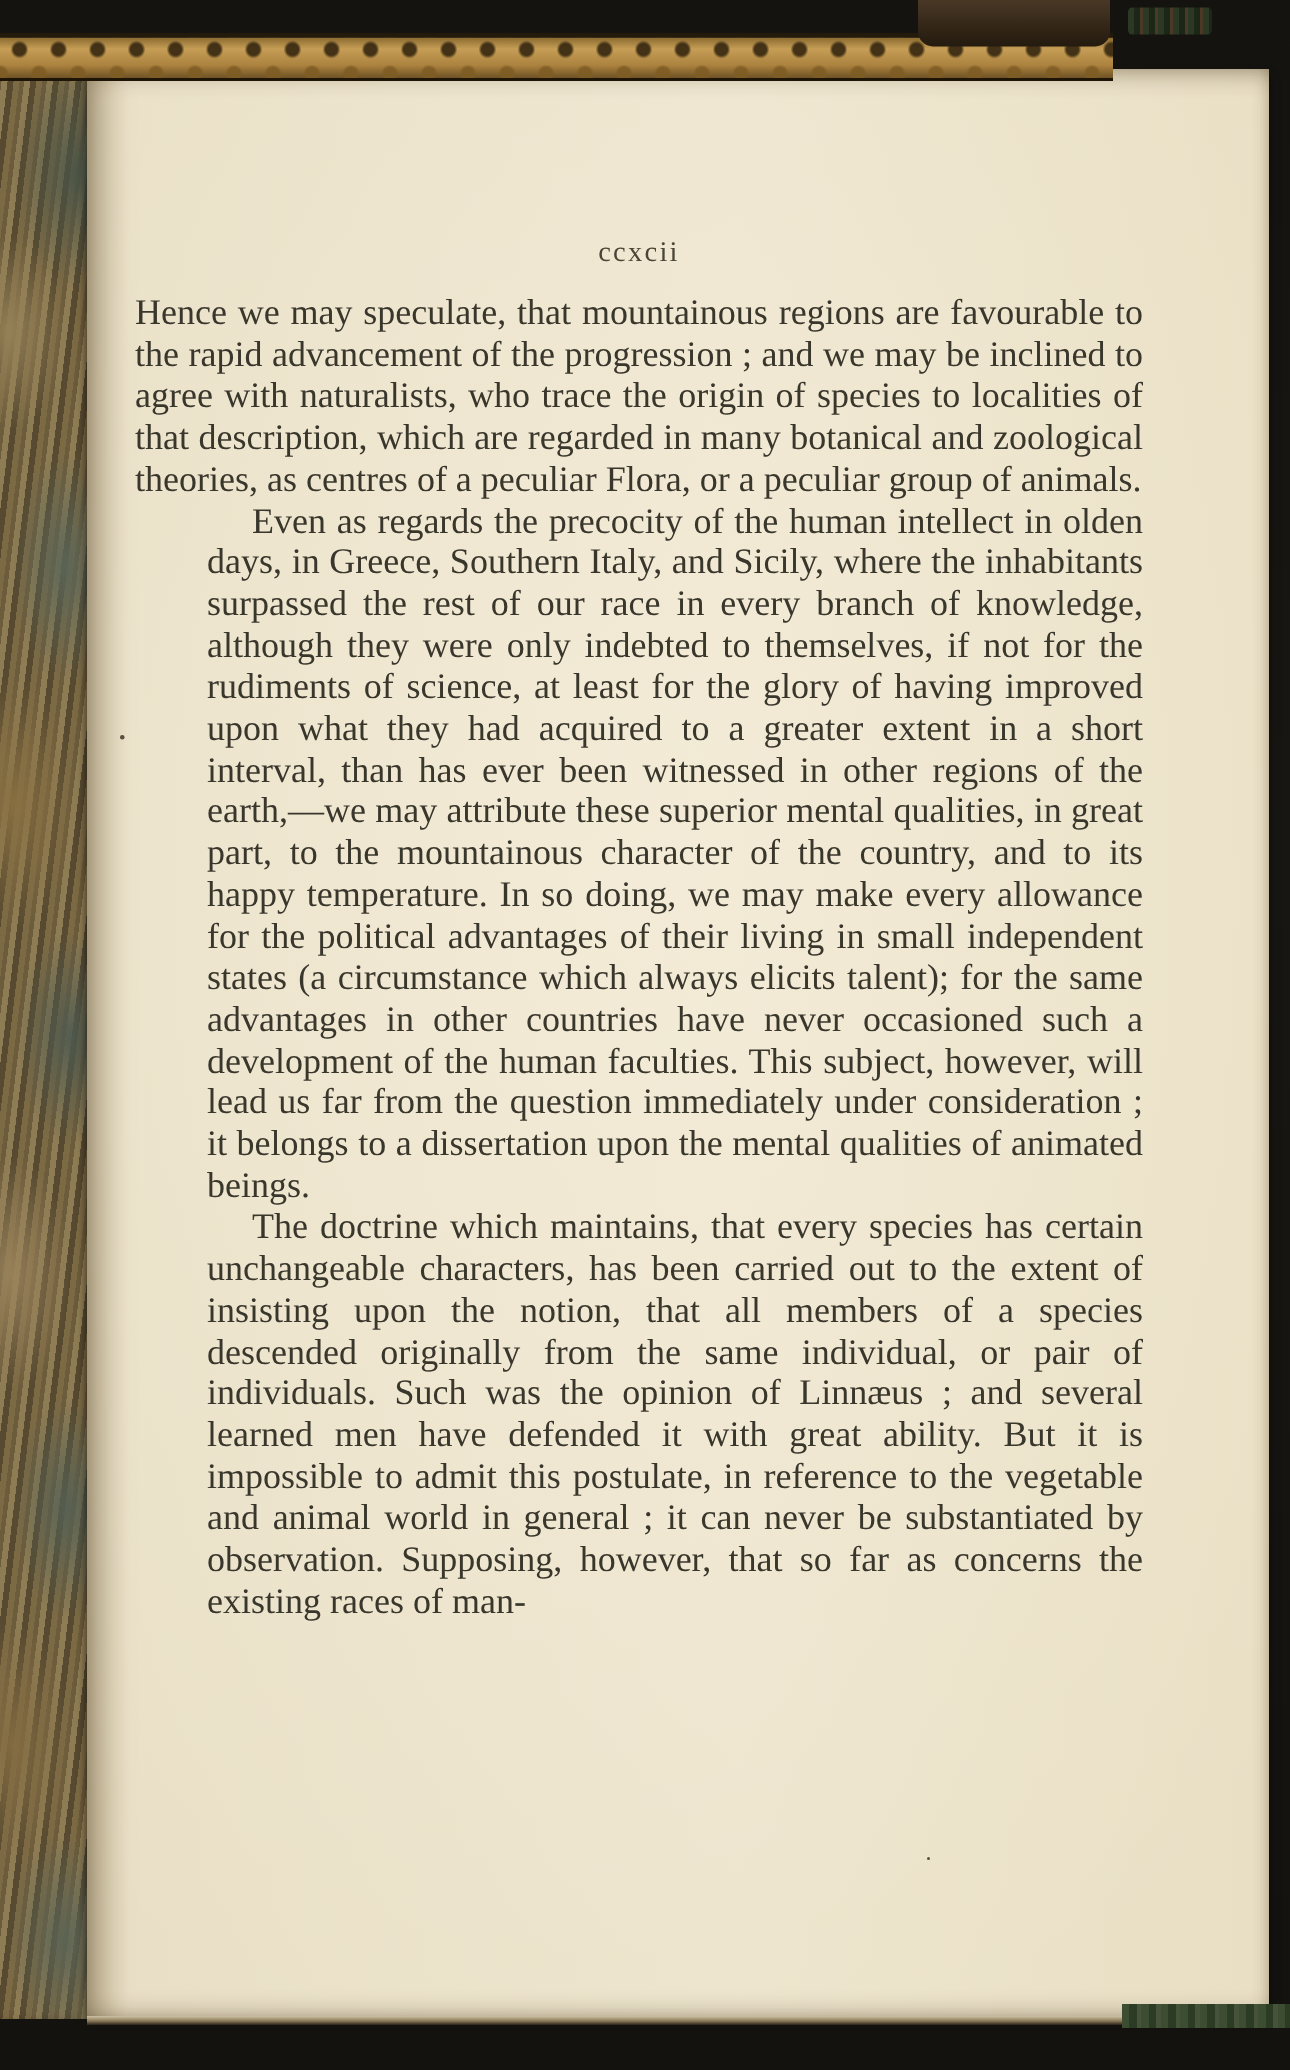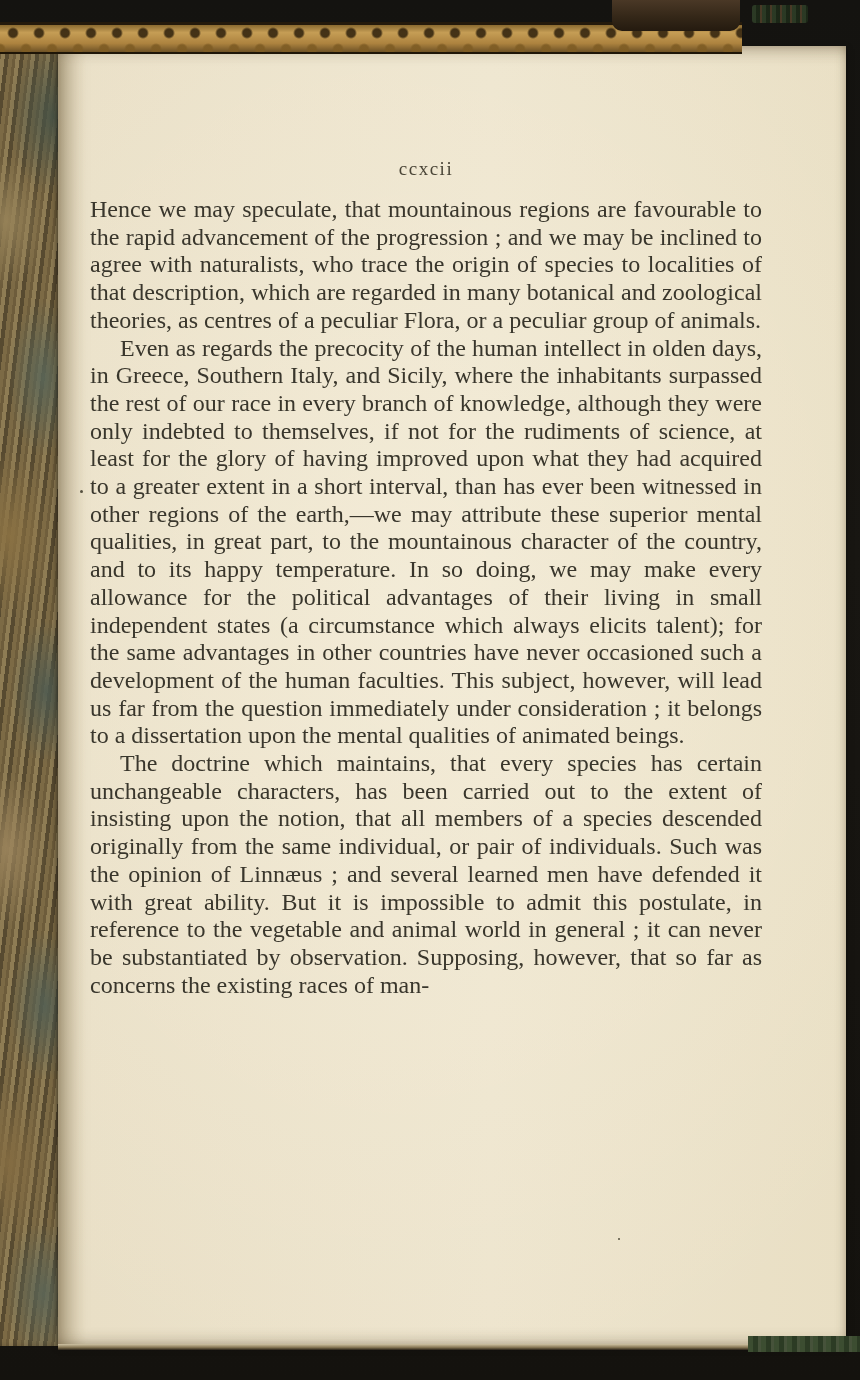--- a/index.html
+++ b/index.html
@@ -106,21 +106,21 @@
   .text-block {
     position: absolute;
     left: 32px; top: 150px;
     width: 672px;
     font-size: 24px;
     line-height: 27.7px;
     color: #39362c;
     text-align: justify;
   }
   .text-block p { margin: 0; }
-  .text-block p.indent { text-indent: 30px; }
+  .text-block p.indent { text-indent: 30px; margin-left: 48px; }
 
   .speck {
     position: absolute;
     width: 3px; height: 3px;
     border-radius: 50%;
     background: #55503f;
     z-index: 4;
   }
   .speck-1 { left: 22px; top: 444px; }
   .speck-2 { left: 560px; top: 1192px; width: 2px; height: 2px; }

